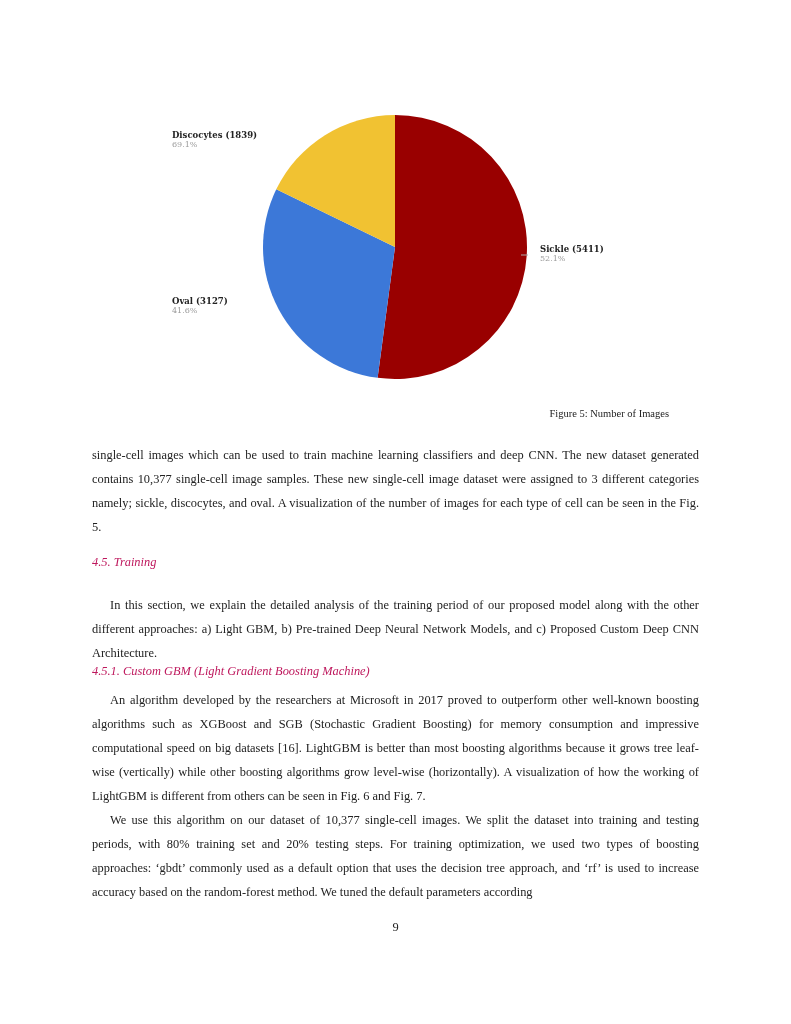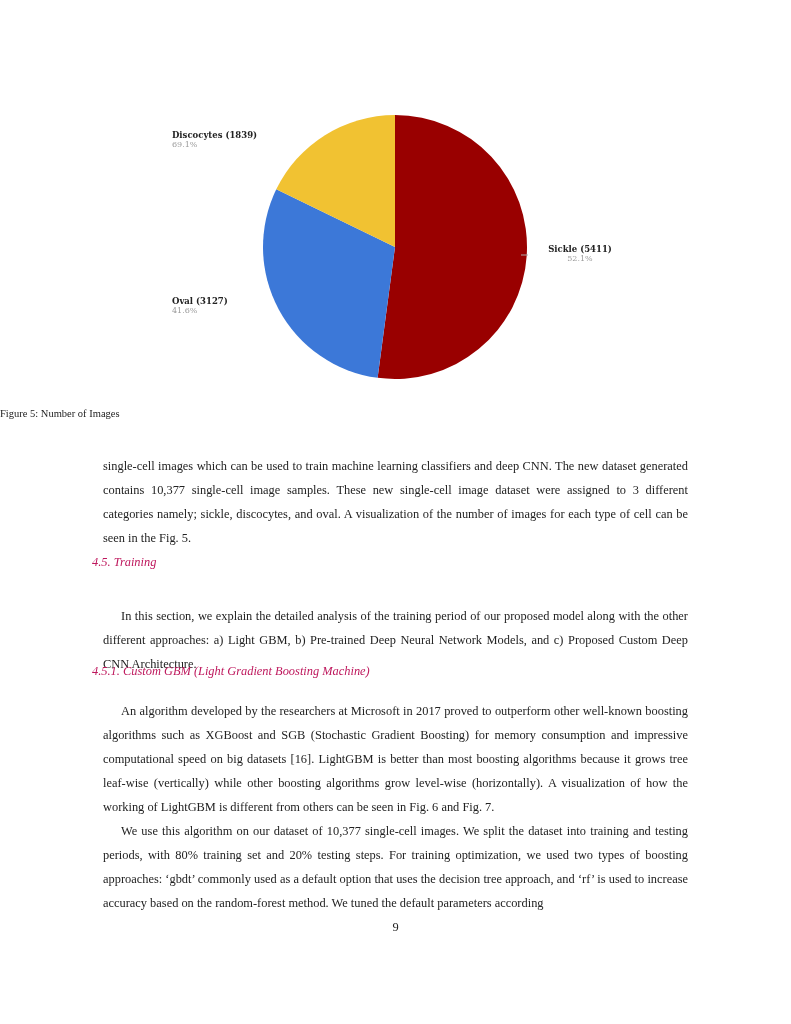--- a/index.html
+++ b/index.html
@@ -3,27 +3,27 @@
 <meta charset="utf-8">
 <style>
   html, body { margin: 0; padding: 0; background: #ffffff; }
   body { width: 791px; height: 1024px; position: relative; overflow: hidden;
          font-family: "DejaVu Serif", "Liberation Serif", serif; color: #222; }
   .figure { position: absolute; left: 0; top: 0; width: 639px; height: 400px; margin-top: 8px; }
   .pie-svg { position: absolute; left: 262px; top: 106px; }
   .lbl { position: absolute; font-family: "DejaVu Serif", serif; }
   .lbl .name { font-size: 8.5px; font-weight: bold; color: #222; display: block; white-space: nowrap; }
   .lbl .pct { font-size: 8px; color: #9a9a9a; display: block; }
-  .lbl.right { text-align: center; }
-  .caption { position: absolute; top: 408px; left: 0; width: 669px; text-align: left;
+  .lbl.right { text-align: left; }
+  .caption { position: absolute; top: 408px; left: 0; width: 669px; text-align: right;
              font-family: "Liberation Serif", serif; font-size: 10.5px; color: #222; }
   .text { position: absolute; left: 92px; width: 607px;
           font-family: "Liberation Serif", serif; font-size: 12.4px; color: #222;
           line-height: 24px; text-align: justify; }
-  .p { margin: 11px; text-align: justify; text-align-last: auto; }
+  .p { margin: 0; text-align: justify; text-align-last: auto; }
   .p.indent { text-indent: 18px; }
   .heading { position: absolute; left: 92px; font-family: "Liberation Serif", serif;
              font-size: 12.4px; font-style: italic; color: #be185d; }
   .pagenum { position: absolute; top: 920px; left: 0; width: 791px; text-align: center;
              font-family: "Liberation Serif", serif; font-size: 12.4px; color: #222; }
 </style>
 </head>
 <body>
 
 <div class="figure">

